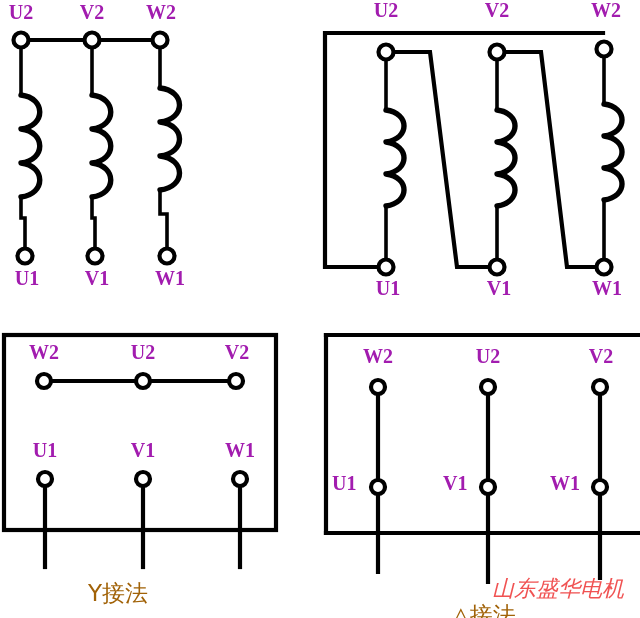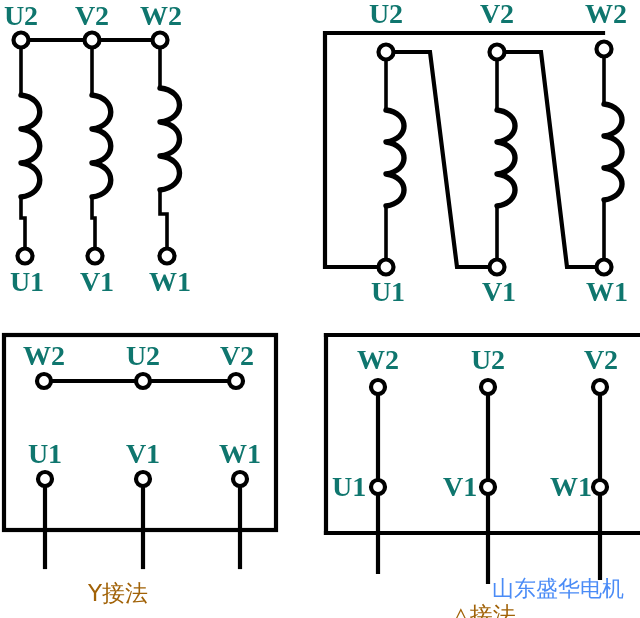--- a/index.html
+++ b/index.html
@@ -21,46 +21,47 @@
     height: 618px;
   }
   .panel {
     position: absolute;
   }
   .panel svg {
     display: block;
   }
   .lbl {
     position: absolute;
-    color: #0f766e;
+    color: #a21caf;
     font-family: "Liberation Serif", "DejaVu Serif", serif;
     font-weight: bold;
-    font-size: 28px;
+    font-size: 20px;
     line-height: 1;
     letter-spacing: 0px;
     white-space: nowrap;
     user-select: none;
   }
   .lbl.center { transform: translateX(-50%); }
   .caption {
     position: absolute;
     color: #a16207;
     font-family: "DejaVu Sans", "Liberation Sans", sans-serif;
     font-size: 23px;
     line-height: 1;
     white-space: nowrap;
   }
   .watermark {
     position: absolute;
-    color: #3b82f6;
+    color: #ef4444;
     font-family: "DejaVu Sans", "Liberation Sans", sans-serif;
     font-size: 22px;
     line-height: 1;
     white-space: nowrap;
     opacity: 0.92;
+    font-style: italic;
   }
   
   .wire {
     fill: none;
     stroke: #000000;
     stroke-width: 4.2;
     stroke-linecap: square;
     stroke-linejoin: miter;
   }
   .wire-thin {

